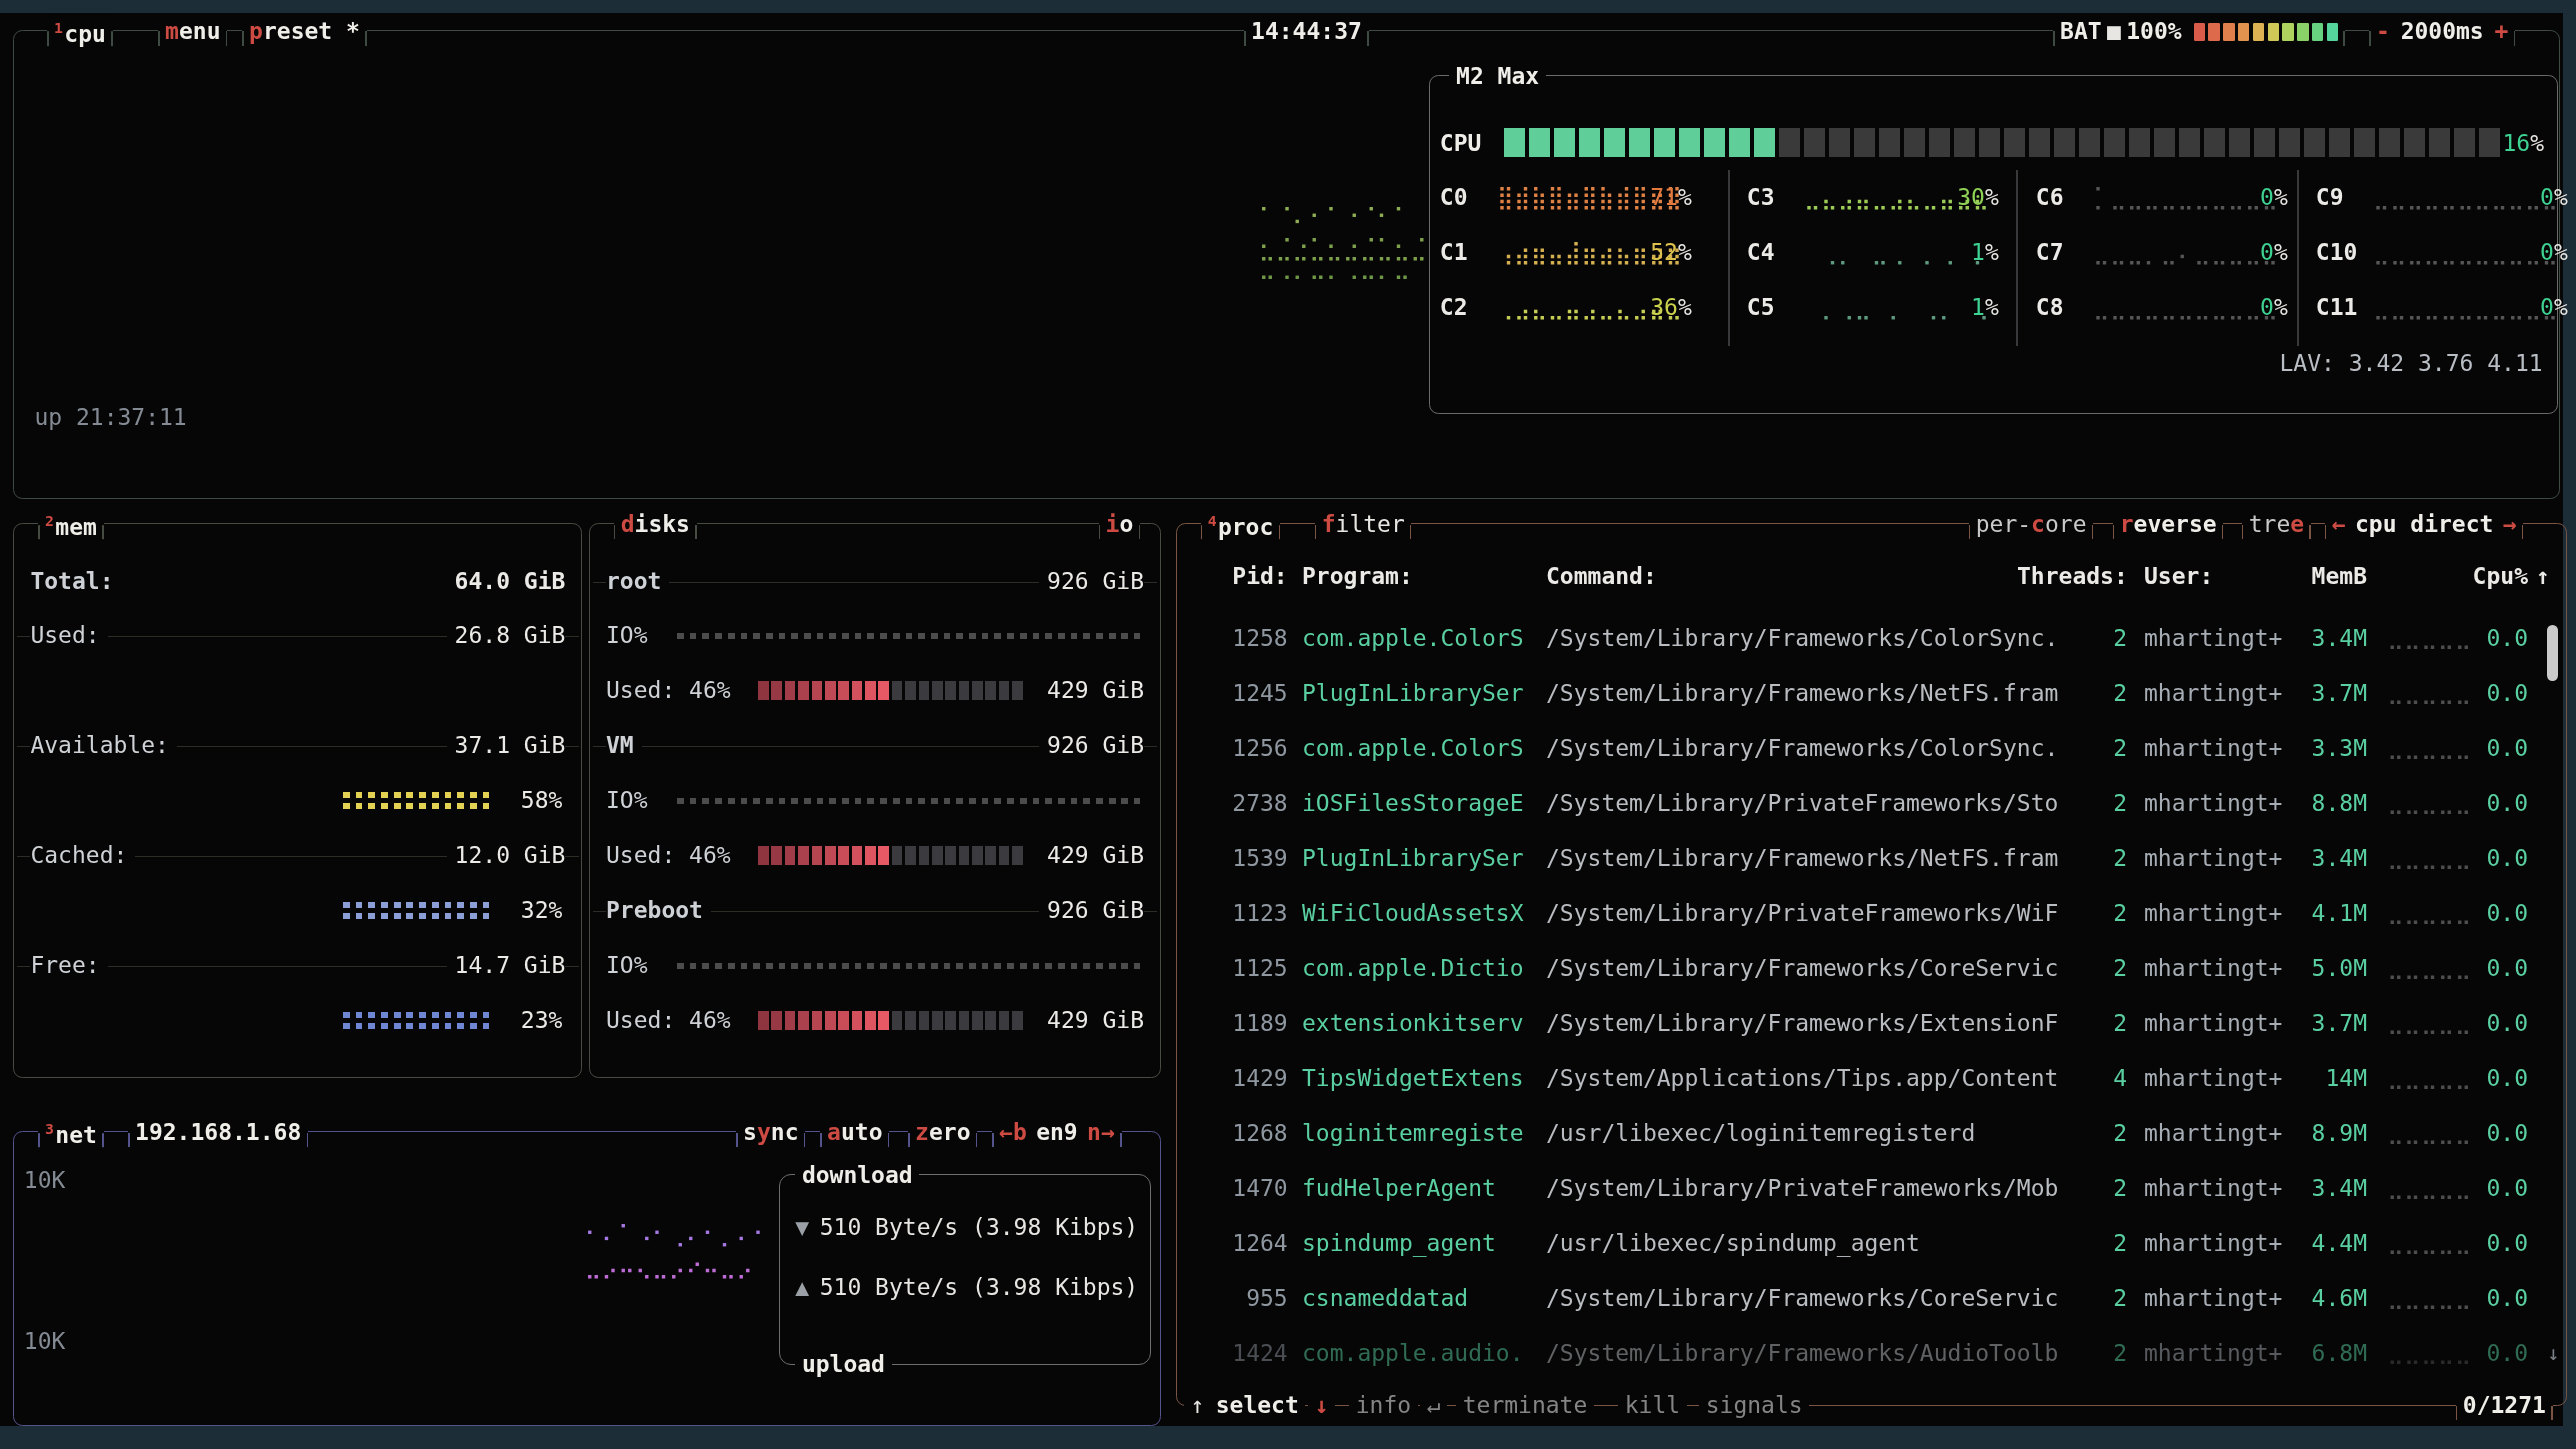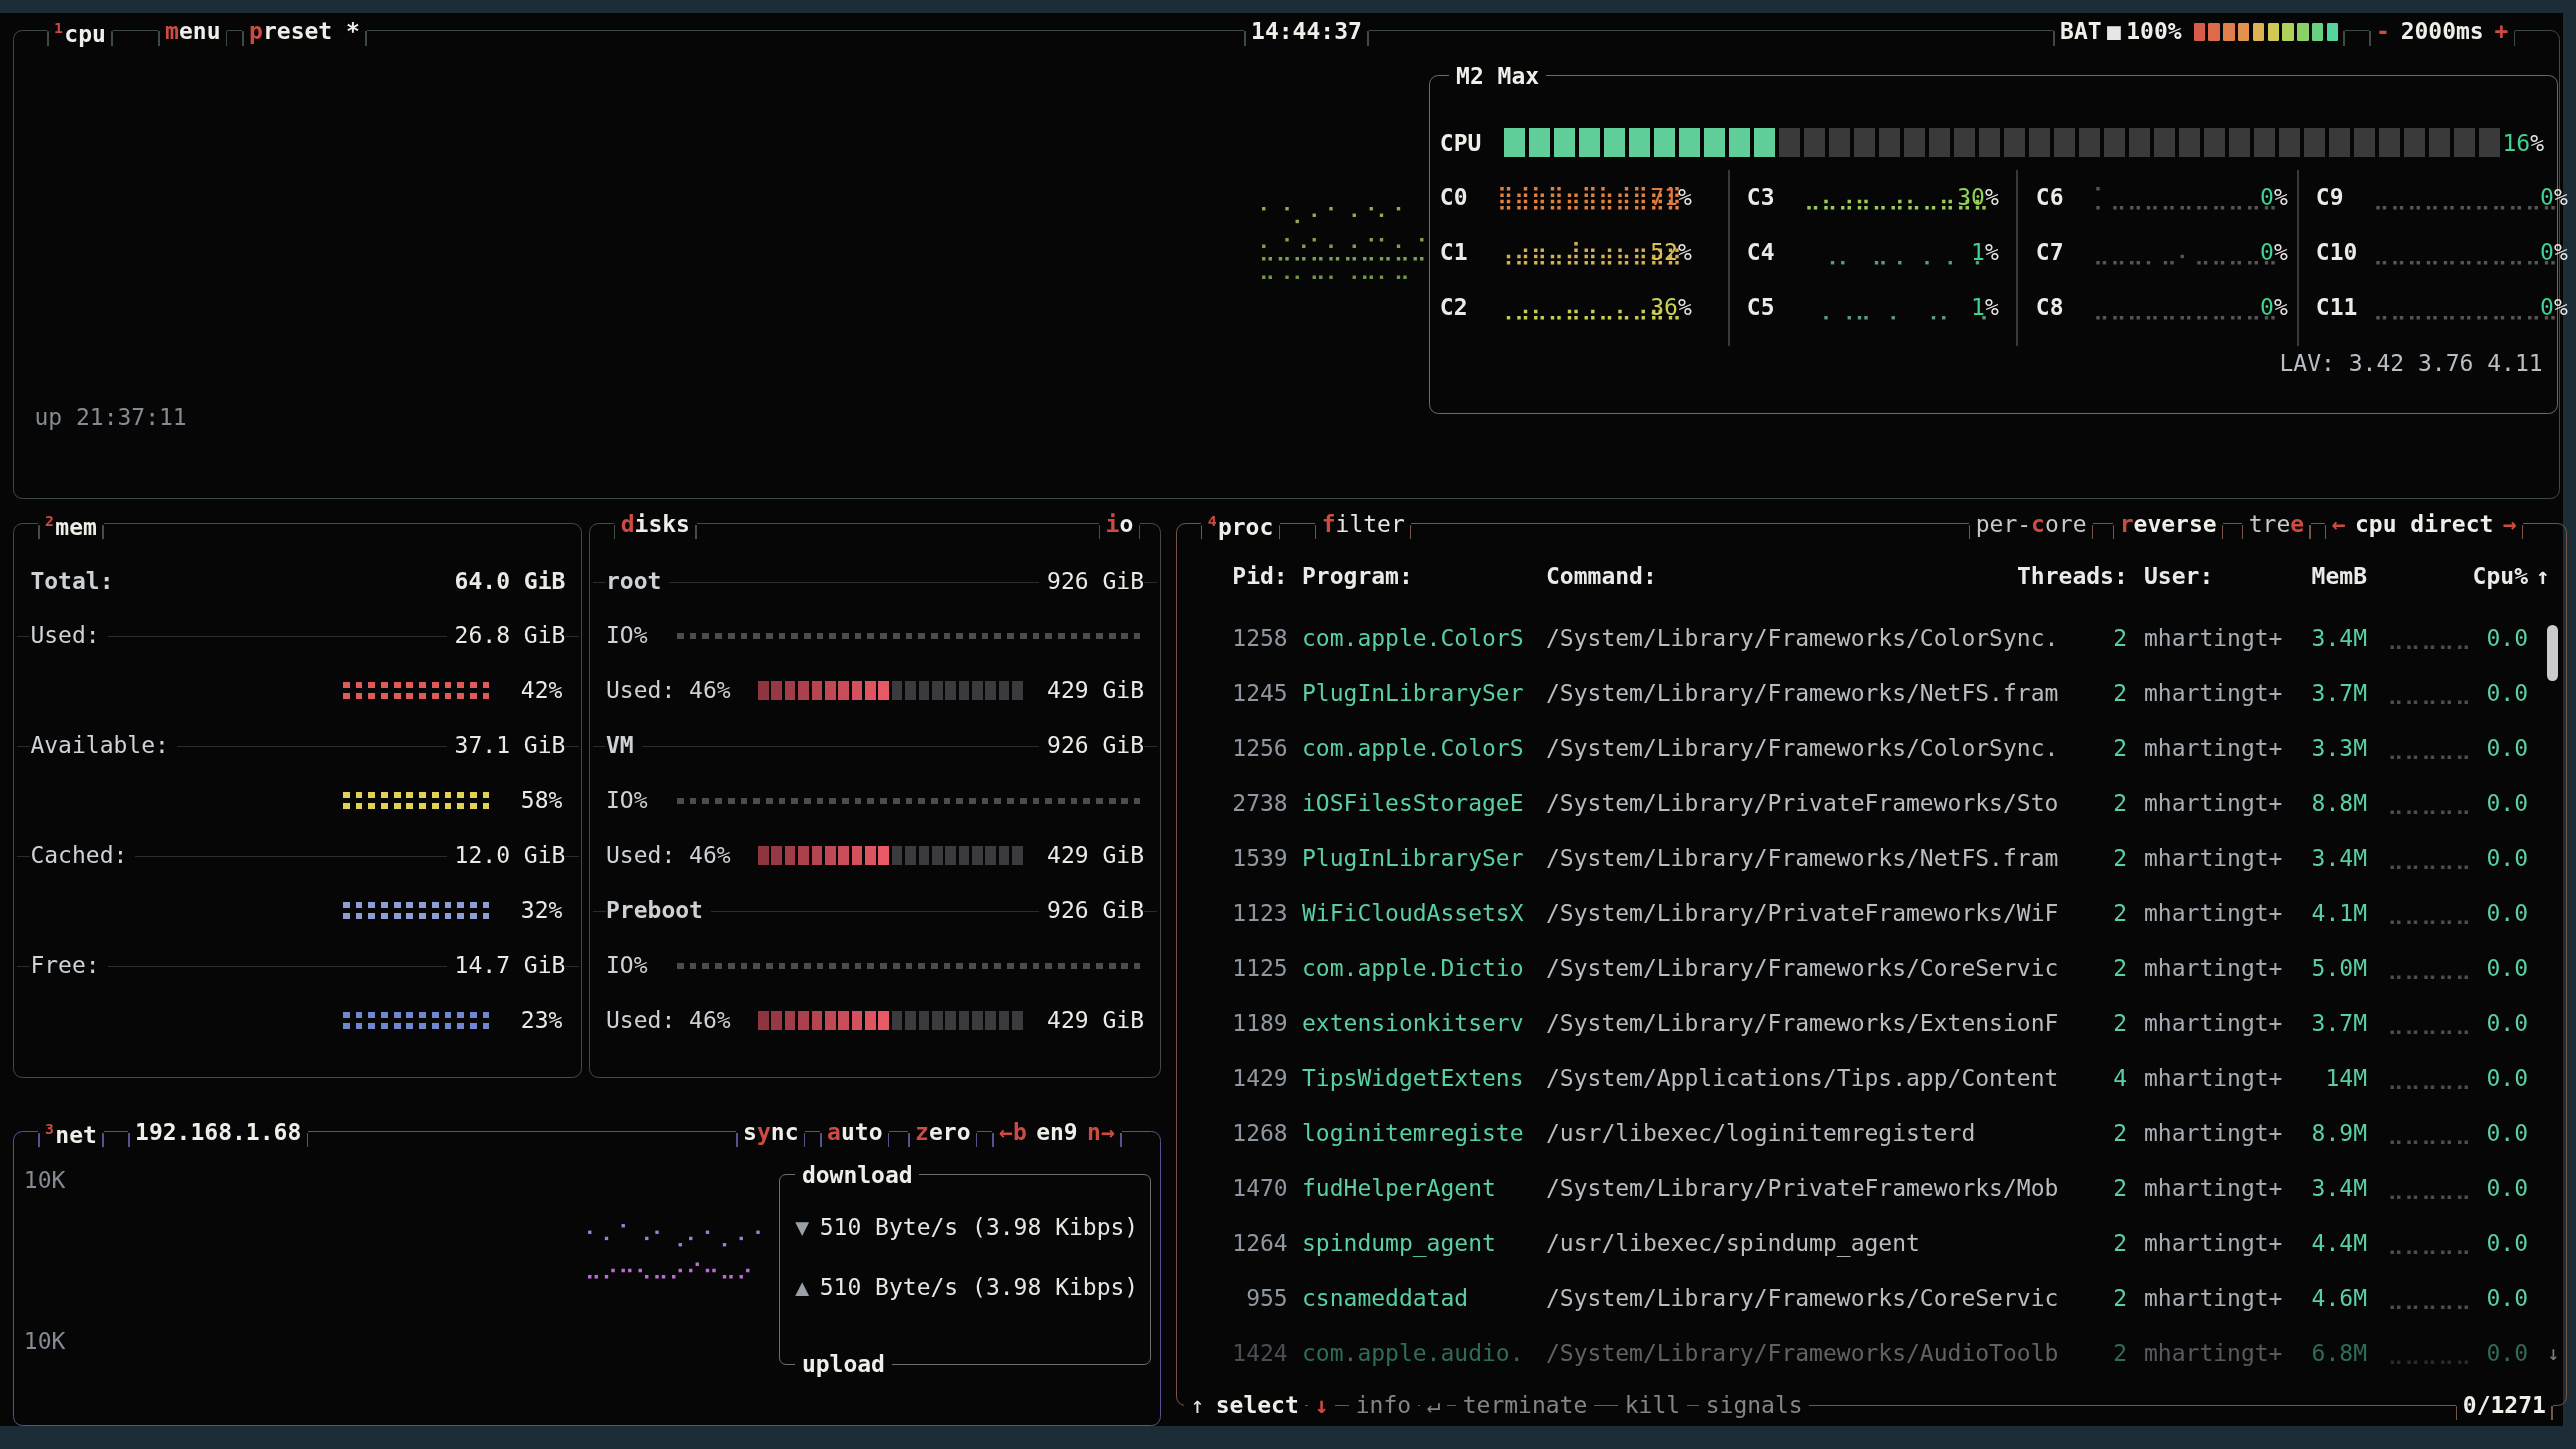--- a/index.html
+++ b/index.html
@@ -210,27 +210,20 @@
 
     <div class="row" style="top:44px">
         <span class="lbl bold">Total:</span>
         <span class="val bold">64.0 GiB</span>
       </div>
 
     <div class="row line" style="top:98px">
         <span class="lbl">Used:</span>
         <span class="val">26.8 GiB</span>
       </div>
-    <div class="row" style="top:153px">
-        <div class="dotmeter" style="color: rgb(223, 91, 91);">
-          <div class="dotrow"></div>
-          <div class="dotrow"></div>
-        </div>
-        <span class="pct">42%</span>
-      </div>
 
     <div class="row line" style="top:208px">
         <span class="lbl">Available:</span>
         <span class="val">37.1 GiB</span>
       </div>
     <div class="row" style="top:263px">
         <div class="dotmeter" style="color: rgb(227, 209, 83);">
           <div class="dotrow"></div>
           <div class="dotrow"></div>
         </div>
@@ -378,21 +371,21 @@
 
     <div class="tbtn hook" style="left:722px"><span class="bold">s</span><span class="key">y</span><span class="bold">nc</span></div>
     <div class="tbtn hook" style="left:806px"><span class="key">a</span><span class="bold">uto</span></div>
     <div class="tbtn hook" style="left:894px"><span class="key">z</span><span class="bold">ero</span></div>
     <div class="tbtn hook" style="left:978px"><span class="key">←b</span><span class="bold" style="margin:0 9.4px">en9</span><span class="key">n→</span></div>
 
     <div style="position:absolute;left:9.4px;top:35px;" class="graytxt">10K</div>
     <div style="position:absolute;left:9.4px;top:196px;" class="graytxt">10K</div>
     <div class="graph" style="left:570px;top:86px;line-height:32px;"><div style="color: rgb(166, 120, 226);">⠂⠄⠁⠠⠂⢀⠄⠂⡀⠄⠂</div><div style="color: rgb(189, 108, 214);">⣀⡠⠤⢄⣀⡠⠔⠤⣀⡠</div></div>
 
-    <div class="box" style="--bc:#6e6e6e;left:765px;top:42px;width:370px;height:189px;border-radius:7px;">
+    <div class="box" style="--bc:#6e6e6e;left:765px;top:42px;width:370px;height:189px;border-radius:12px;">
       <div class="tbtn" style="left:14.8px"><span class="bold">download</span></div>
       <div class="dl-row" style="top:39px"><span class="dl-icon">▼</span><span>510 Byte/s (3.98 Kibps)</span></div>
       <div class="dl-row" style="top:99px"><span class="dl-icon">▲</span><span>510 Byte/s (3.98 Kibps)</span></div>
       <div class="bbtn" style="left:14.8px"><span class="bold">upload</span></div>
     </div>
   </div>
 
   <div class="box" id="proc-box" style="--bc:#7b5544;left:1176px;top:523px;width:1389px;height:881px;">
     <div class="tbtn hook" style="left:24px"><sup class="k">4</sup><span class="bold">proc</span></div>
     <div class="tbtn hook" style="left:138px"><span class="key">f</span><span>ilter</span></div>

